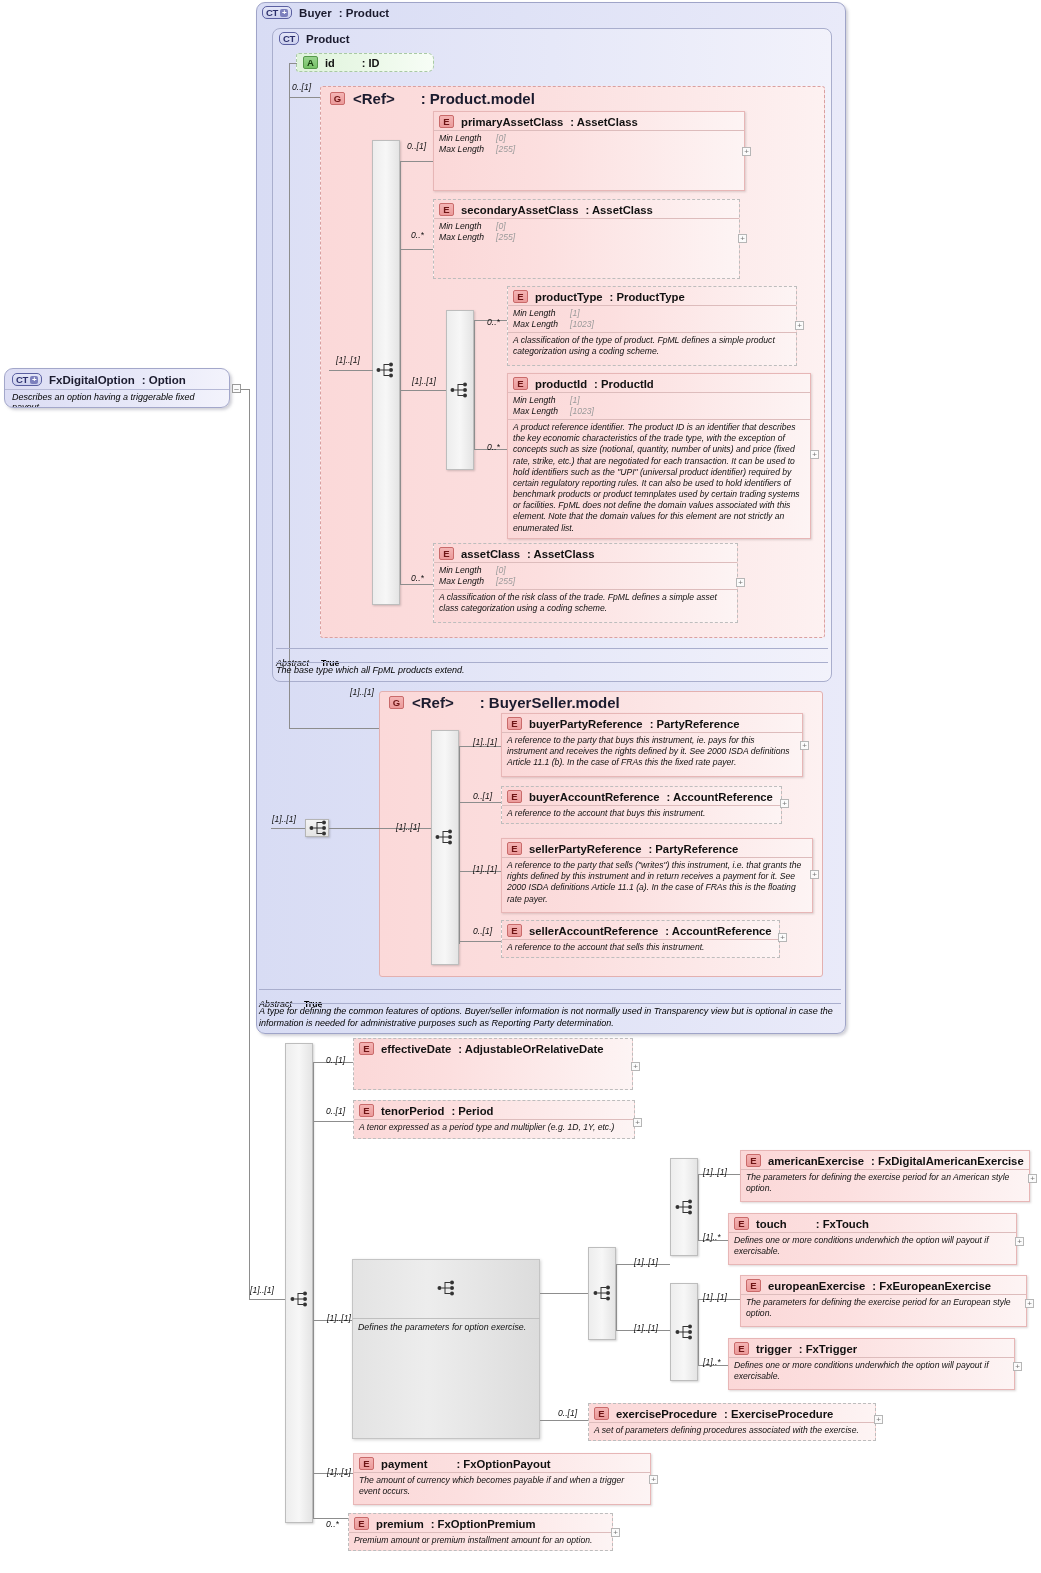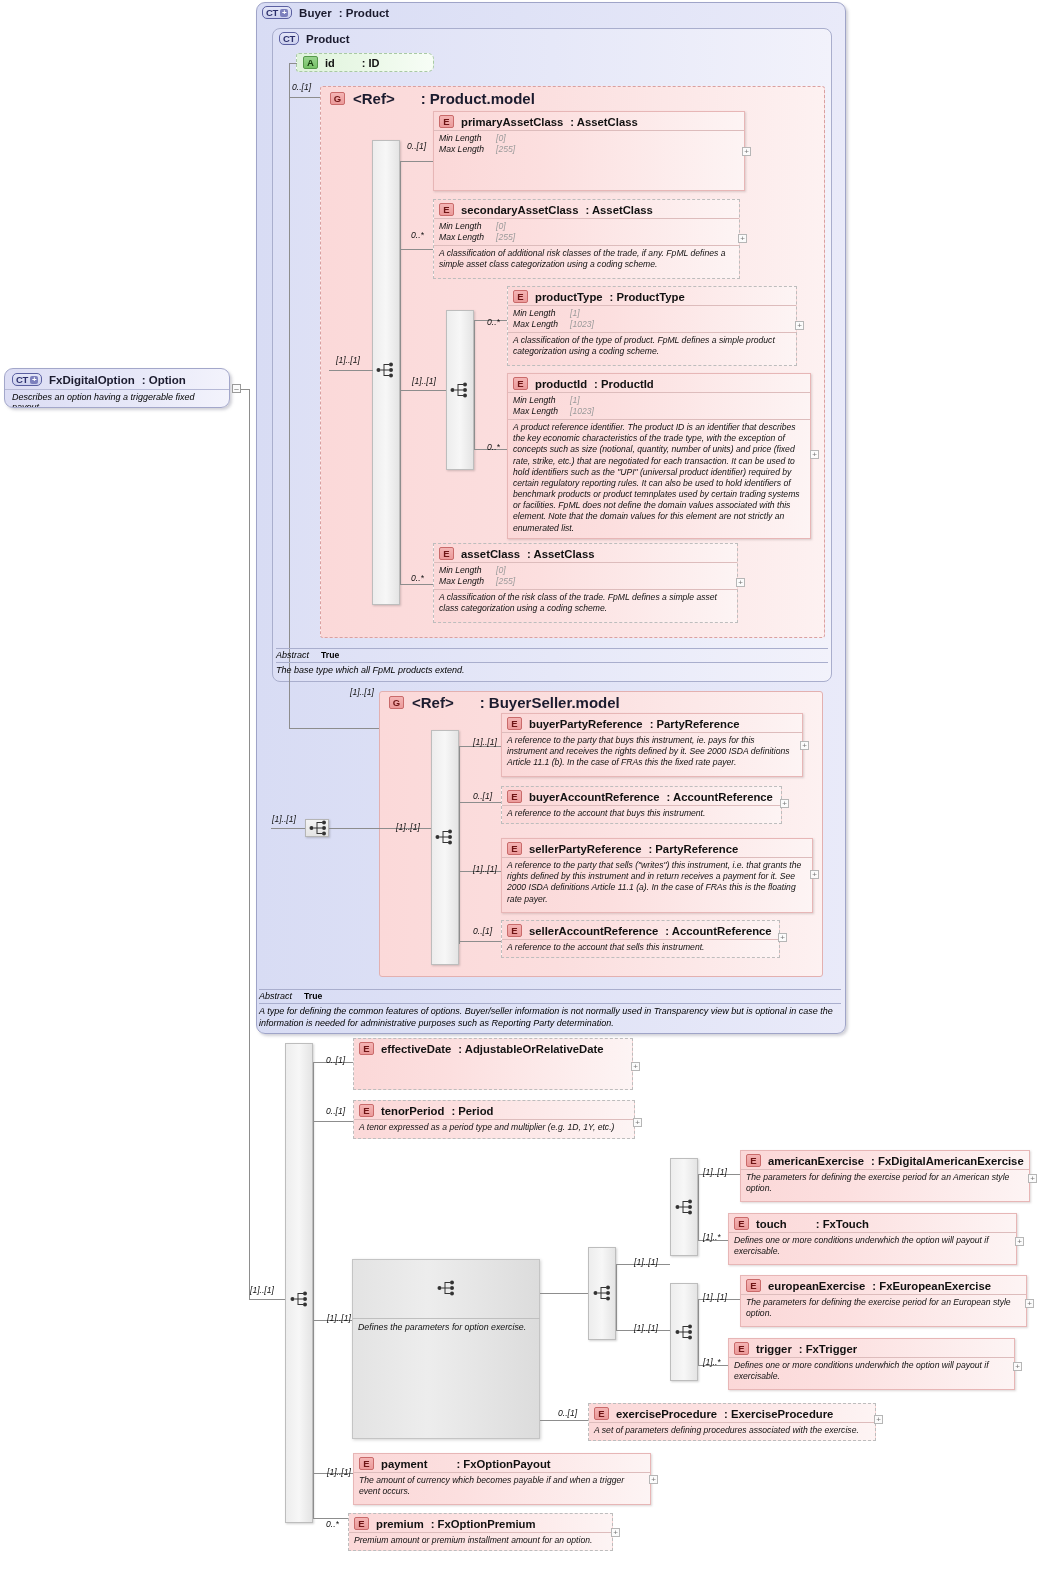--- a/index.html
+++ b/index.html
@@ -159,21 +159,21 @@
 
   
   .card {
     position:absolute; font-size:8.6px; font-style:italic;
     color:#111; white-space:nowrap;
   }
 
   
   .absrow {
     position:absolute; border-top:1px solid #a9aecd;
-    font-size:9px; font-style:italic; padding-top:1px;
+    font-size:9px; font-style:italic; padding-top:9px;
     display:flex; gap:12px; white-space:nowrap;
   }
   .absrow .k { font-style:italic; }
   .absrow .v { font-style:normal; font-weight:bold; font-size:8.6px; }
   .absdoc {
     position:absolute; border-top:1px solid #a9aecd;
     font-size:9px; font-style:italic; padding-top:2px; line-height:1.3;
   }
 
   
@@ -286,21 +286,20 @@
   <div class="facets">
     <div class="facet-row">
         <span class="facet-key">Min Length</span>
         <span class="facet-val">[0]</span>
       </div>
     <div class="facet-row">
         <span class="facet-key">Max Length</span>
         <span class="facet-val">[255]</span>
       </div>
   </div>
-  <div class="doc">A classification of additional risk classes of the trade, if any. FpML defines a simple asset class categorization using a coding scheme.</div>
 </div>
 <div class="card" style="left:411px; top:230px;">0..*</div>
 <div class="plusbox" style="left:738px; top:234px;">+</div>
 
 <div class="comp" style="left:446px; top:310px; width:28px; height:160px;"></div>
 <svg class="comp-ico" style="left:448px; top:382px;" viewBox="0 0 18 16">
     <use href="#seqico"></use>
   </svg>
 <div class="card" style="left:412px; top:376px;">[1]..[1]</div>
 <div class="ln lnh" style="left:411px; top:390px; width:35px;"></div>

